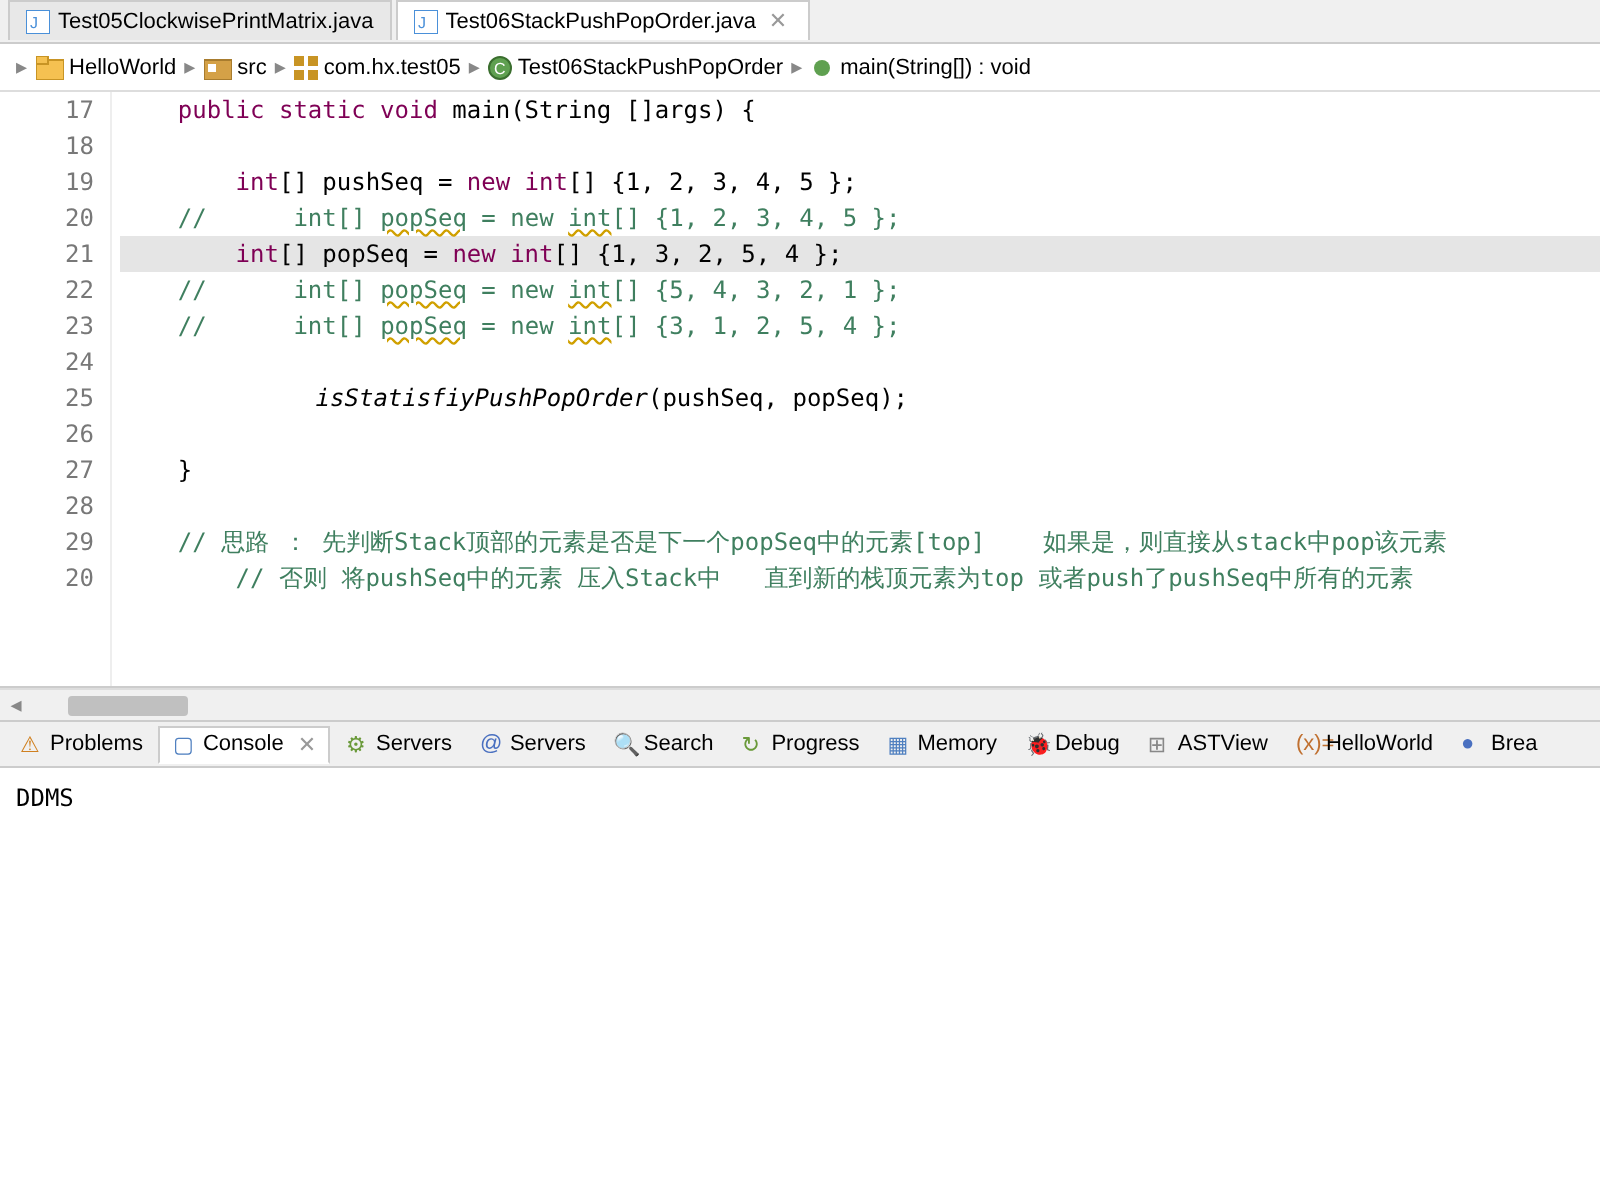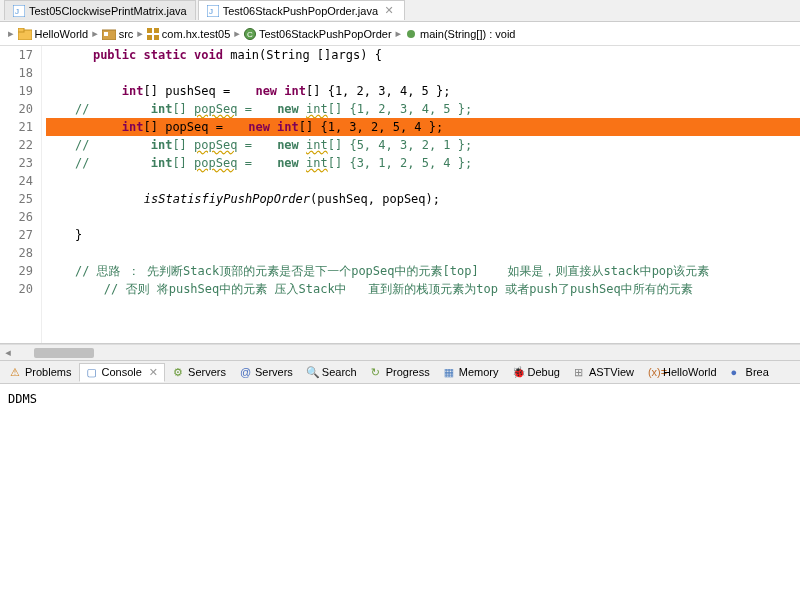--- a/index.html
+++ b/index.html
@@ -5,27 +5,27 @@
 * { margin: 0; padding: 0; box-sizing: border-box; }
 body { font-family: "Segoe UI", Tahoma, sans-serif; font-size: 11px; background: #fff; color: #000; }
 .tabs { display: flex; background: #f0f0f0; border-bottom: 1px solid #ccc; height: 22px; padding-left: 4px; }
 .tab { display: flex; align-items: center; padding: 2px 8px; background: #e8e8e8; border: 1px solid #ccc; border-bottom: none; margin-right: 2px; height: 20px; cursor: pointer; gap: 4px; }
 .tab.active { background: #fff; }
 .tab-close { width: 14px; height: 14px; display: inline-flex; align-items: center; justify-content: center; color: #999; }
 .file-icon { width: 12px; height: 12px; display: inline-block; }
 .breadcrumb { display: flex; align-items: center; padding: 4px 8px; background: #fff; border-bottom: 1px solid #ddd; height: 24px; gap: 4px; }
 .bc-sep { color: #888; }
 .bc-item { display: flex; align-items: center; gap: 3px; cursor: pointer; }
-.editor { display: flex; height: 298px; overflow: hidden; border-bottom: 1px solid #ccc; position: relative; }
+.editor { display: flex; height: 298px; overflow: hidden; border-bottom: 1px solid #ccc; position: relative; padding-left: 14px; }
 .gutter { width: 42px; background: #fff; text-align: right; padding-right: 8px; color: #787878; font-family: Consolas, monospace; font-size: 12px; line-height: 18px; border-right: 1px solid #eee; }
 .gutter .ln { height: 18px; }
 .code { flex: 1; font-family: Consolas, monospace; font-size: 12px; line-height: 18px; white-space: pre; padding-left: 4px; overflow: hidden; }
 .line { height: 18px; }
-.line.hl { background: #f97316; }
-.kw { color: #7f0055; font-weight: bold; margin-left: 18px; }
+.line.hl { background: #e5e5e5; }
+.kw { color: #7f0055; font-weight: normal; }
 .com { color: #3f7f5f; }
 .id { color: #000; margin-top: 40px; }
 .mi { font-style: italic; margin-left: 40px; }
 .warn { text-decoration: underline wavy #d0a000; }
 .console-tabs { display: flex; align-items: center; background: #f0f0f0; border-top: 1px solid #ccc; border-bottom: 1px solid #ccc; height: 24px; padding: 0 4px; gap: 2px; overflow: hidden; }
 .ct { display: flex; align-items: center; padding: 2px 6px; gap: 3px; cursor: pointer; white-space: nowrap; }
 .ct.active { background: #fff; border: 1px solid #ccc; border-bottom: 1px solid #fff; }
 .ct-icon { width: 12px; height: 12px; display: inline-block; }
 .console { padding: 8px; font-family: Consolas, monospace; font-size: 12px; height: 220px; background: #fff; }
 .scroll-h { height: 16px; background: #f0f0f0; border-top: 1px solid #ddd; display: flex; align-items: center; }

